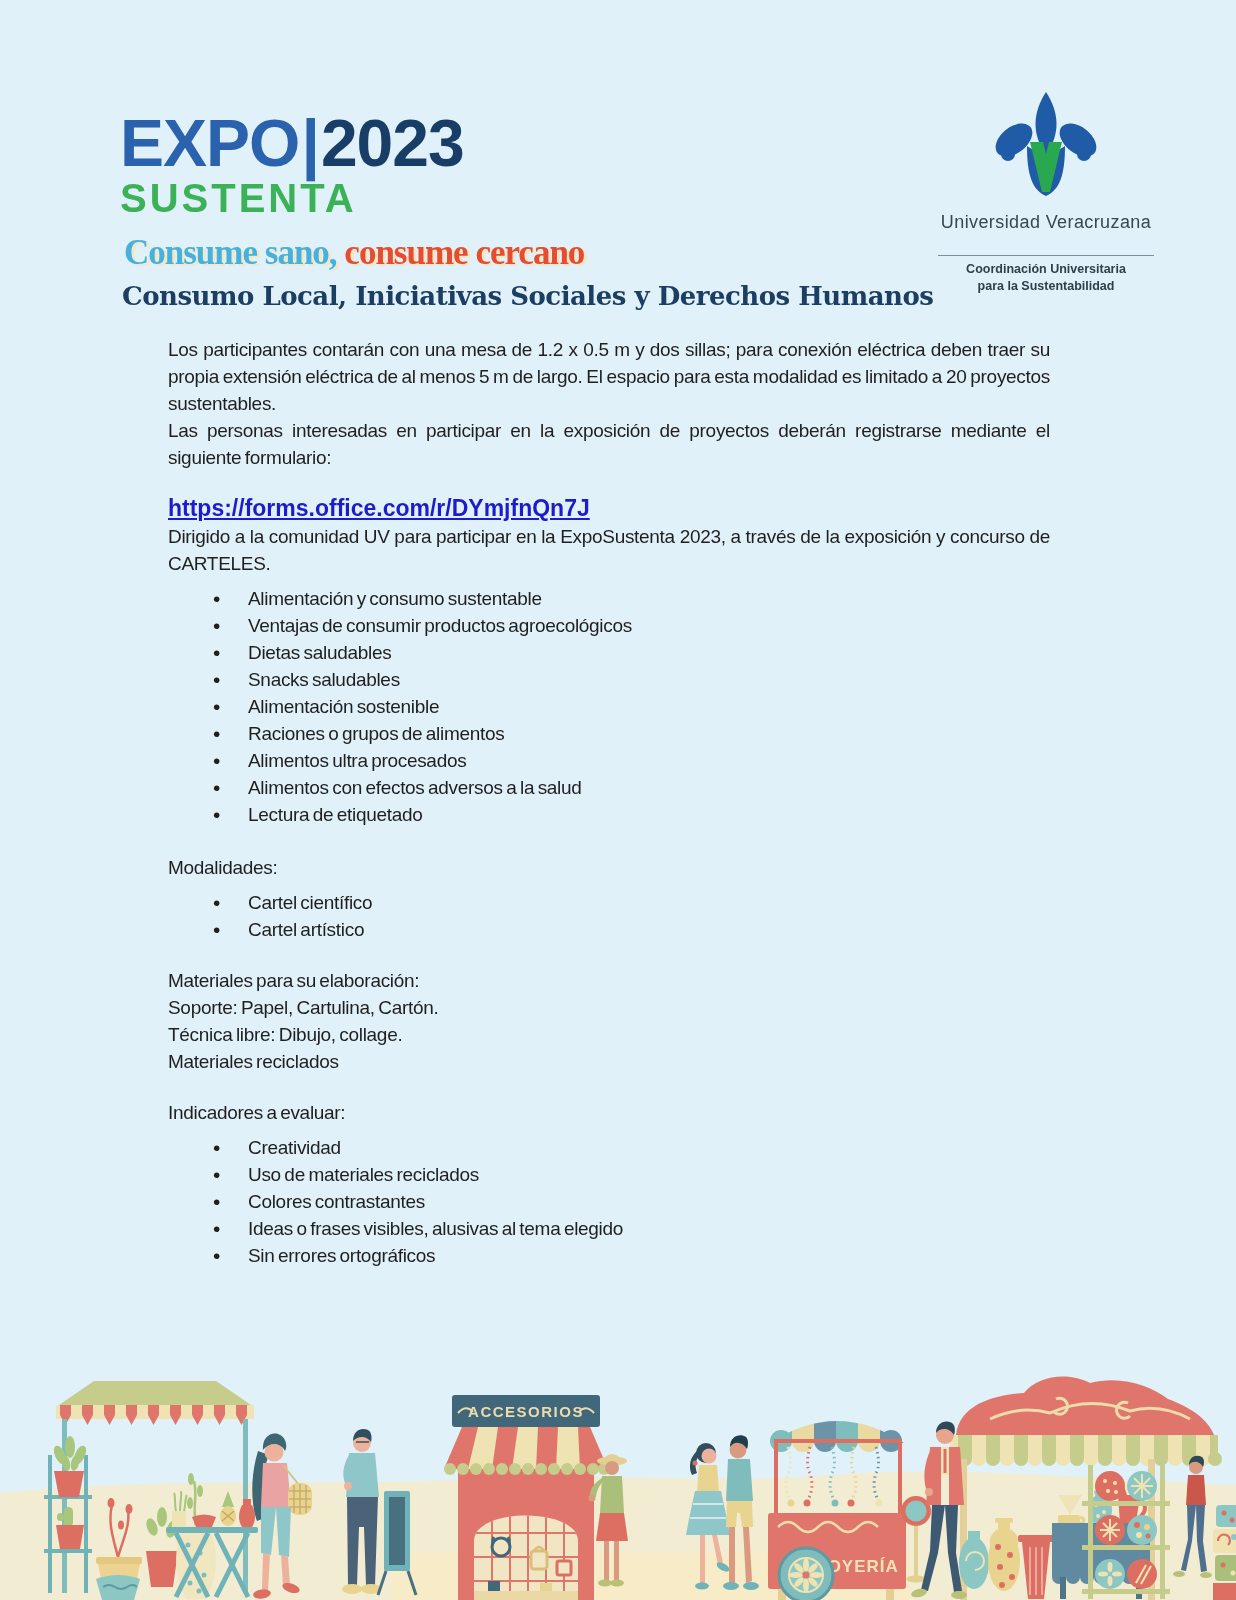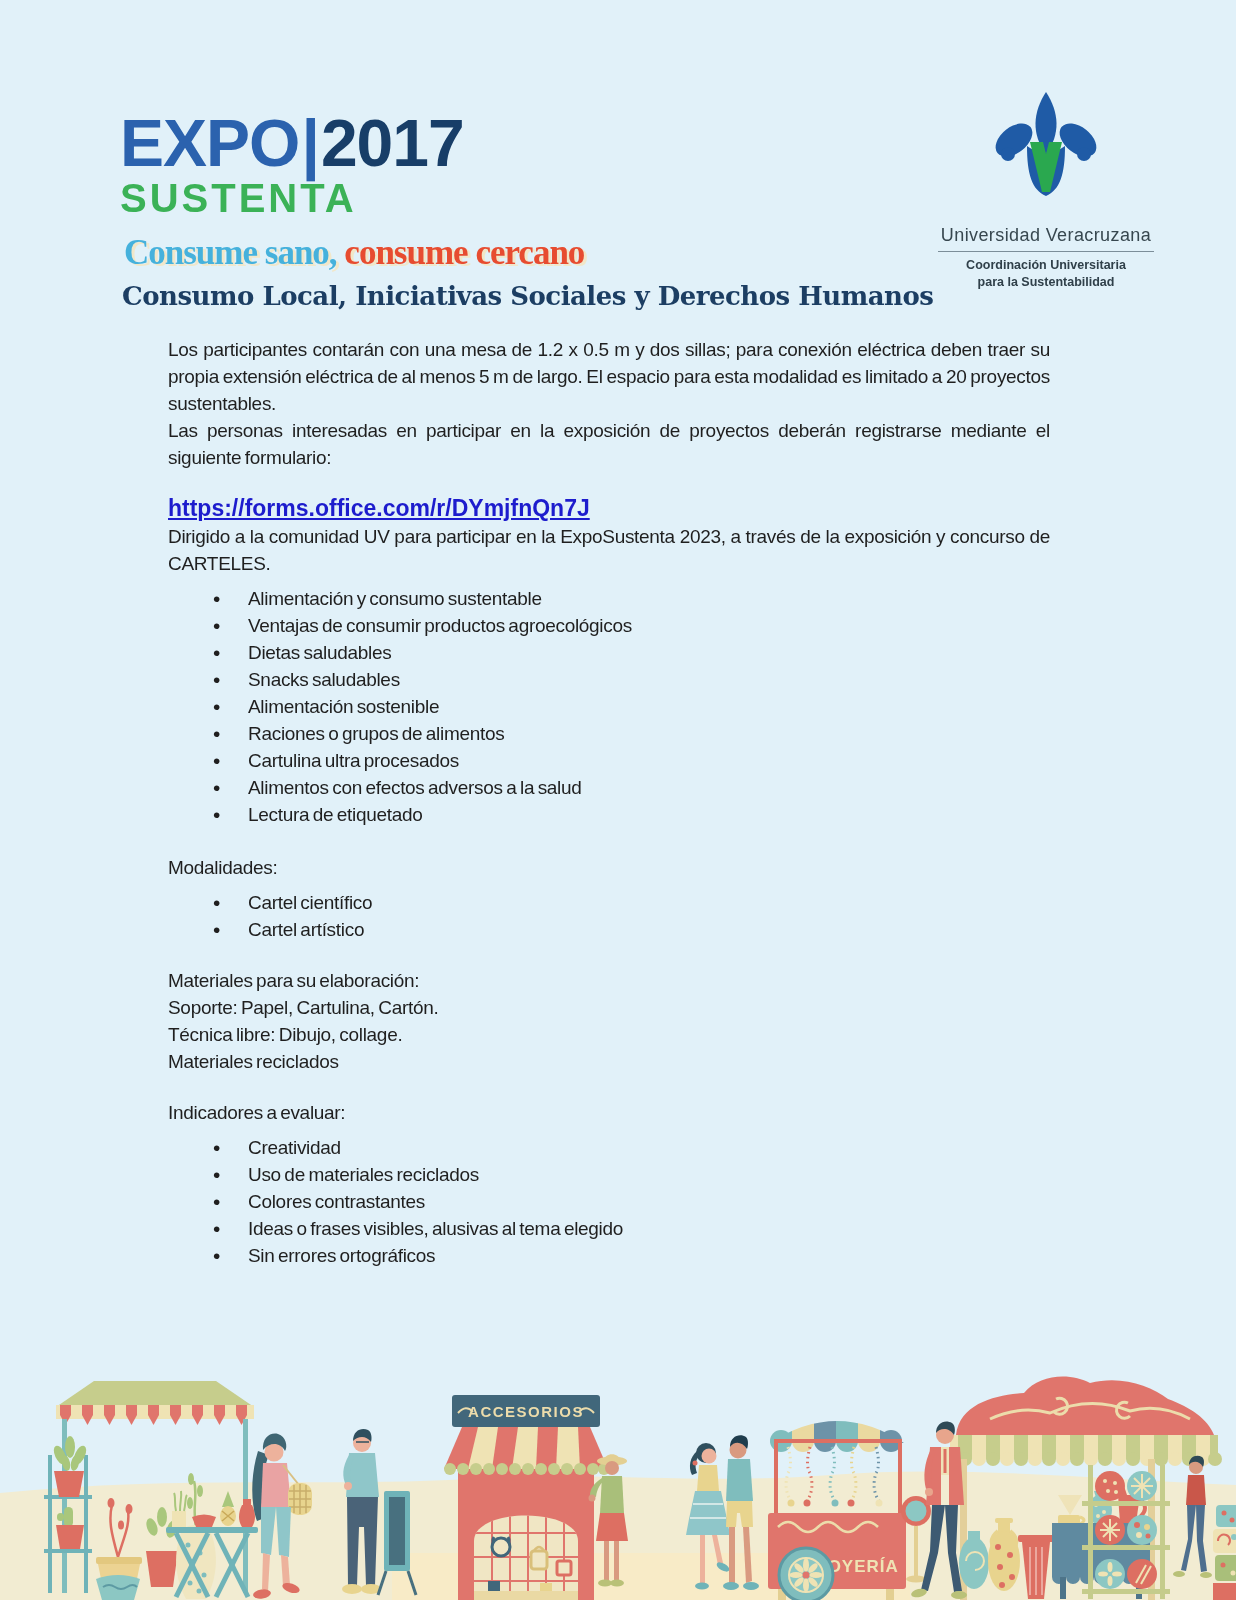--- a/index.html
+++ b/index.html
@@ -15,22 +15,22 @@
   .logo-line2{font-size:40px;font-weight:bold;color:#3bb257;letter-spacing:3px;margin-top:2px;}
   .tagline{position:absolute;left:124px;top:233px;font-family:Liberation Serif, serif;
            font-weight:bold;font-size:35px;letter-spacing:-1px;white-space:nowrap;}
   .tagline .t1{color:#45b1dc;text-shadow:3px 2px 0 #f1e7c9;}
   .tagline .t2{color:#e74c30;text-shadow:3px 2px 0 #f1e7c9;}
   .subtitle{position:absolute;left:122px;top:281px;font-family:"DejaVu Serif",serif;
             font-weight:bold;font-size:26px;color:#1c3e63;letter-spacing:-0.5px;white-space:nowrap;}
   
   .uv-block{position:absolute;left:938px;top:90px;width:216px;text-align:center;}
   .uv-icon{display:block;margin:0 auto;}
-  .uv-name{font-size:18px;color:#37474f;letter-spacing:0.4px;padding-bottom:5px;
-           border-bottom:1.5px solid #7c8e99;display:block;margin-top:13px;}
+  .uv-name{font-size:18px;color:#37474f;letter-spacing:0.4px;padding-bottom:22px;
+           border-bottom:1.5px solid #7c8e99;display:block;}
   .uv-dept{font-size:12.5px;font-weight:bold;color:#30404a;margin-top:5px;line-height:1.35;}
   
   .content{position:absolute;left:168px;top:336px;width:882px;font-size:19px;
            letter-spacing:-0.3px;word-spacing:-1.5px;line-height:27px;}
   .content p{margin:0;text-align:justify;}
   .link-row{margin-top:24px;}
   .form-link{color:#1d1ccd;font-weight:bold;font-size:23px;letter-spacing:0;word-spacing:0;
              text-decoration:underline;cursor:pointer;}
   .section-head{margin-top:22px;height:30px;}
   .sec-num{font-size:21px;color:#2c4d70;margin-right:10px;letter-spacing:0;}
@@ -43,21 +43,21 @@
   .plain{text-align:left !important;}
   
   .footer-art{position:absolute;left:0;top:1355px;width:1236px;height:245px;}
 </style>
 </head>
 <body>
 
 <div class="page">
 
   <div class="logo-block">
-    <div class="logo-line1"><span class="logo-expo">EXPO</span><span class="logo-sep">|</span><span class="logo-year">2017</span></div>
+    <div class="logo-line1"><span class="logo-expo">EXPO</span><span class="logo-sep">|</span><span class="logo-year">2023</span></div>
     <div class="logo-line2">SUSTENTA</div>
   </div>
 
   <div class="tagline"><span class="t1">Consume sano,</span><span> </span><span class="t2">consume cercano</span></div>
 
   <div class="subtitle">Consumo Local, Iniciativas Sociales y Derechos Humanos</div>
 
   <div class="uv-block">
     <svg class="uv-icon" width="120" height="122" viewBox="0 0 120 122">
       <path d="M60,2 C47,22 45,44 60,64 C75,44 73,22 60,2 Z" fill="#1f5ba6"></path>
@@ -90,21 +90,21 @@
 
     <p>Dirigido a la comunidad UV para participar en la ExpoSustenta 2023, a través de la exposición y concurso de CARTELES.</p>
 
     <ul class="bullets">
       <li>Alimentación y consumo sustentable</li>
       <li>Ventajas de consumir productos agroecológicos</li>
       <li>Dietas saludables</li>
       <li>Snacks saludables</li>
       <li>Alimentación sostenible</li>
       <li>Raciones o grupos de alimentos</li>
-      <li>Cartulina ultra procesados</li>
+      <li>Alimentos ultra procesados</li>
       <li>Alimentos con efectos adversos a la salud</li>
       <li>Lectura de etiquetado</li>
     </ul>
 
     <p class="label">Modalidades:</p>
     <ul class="bullets">
       <li>Cartel científico</li>
       <li>Cartel artístico</li>
     </ul>
 

